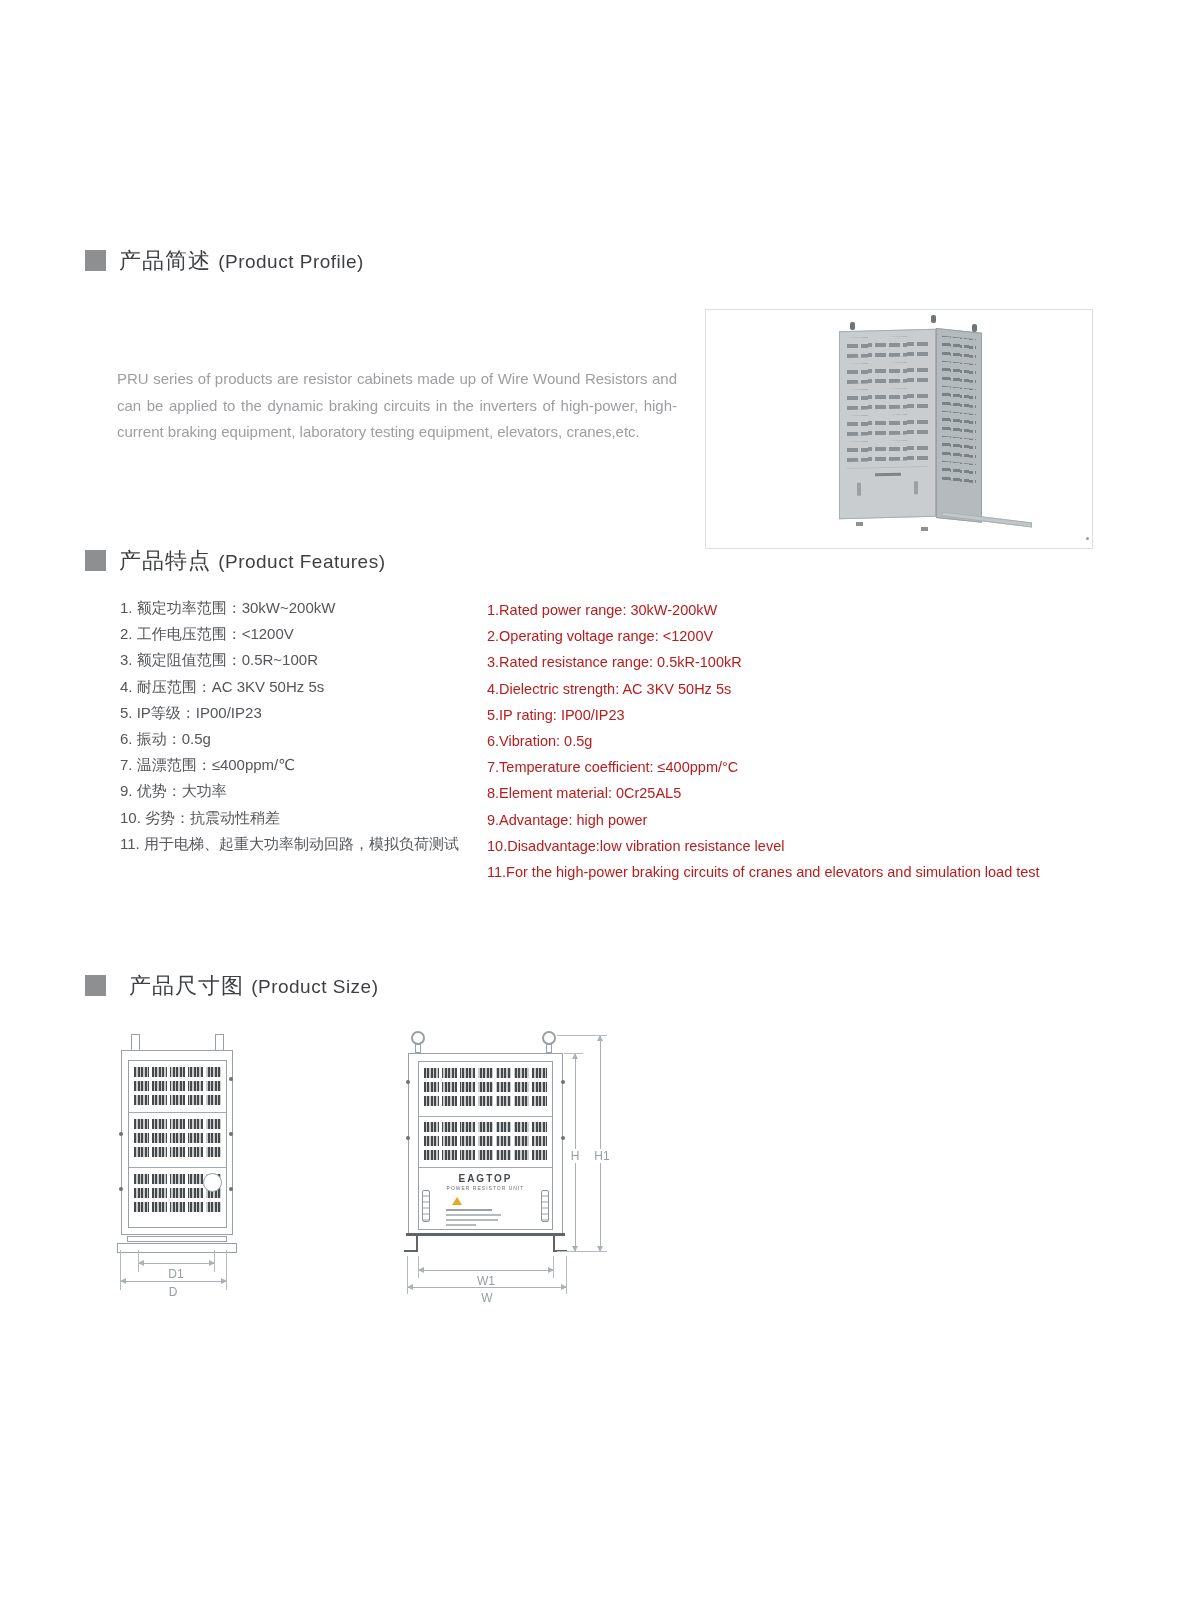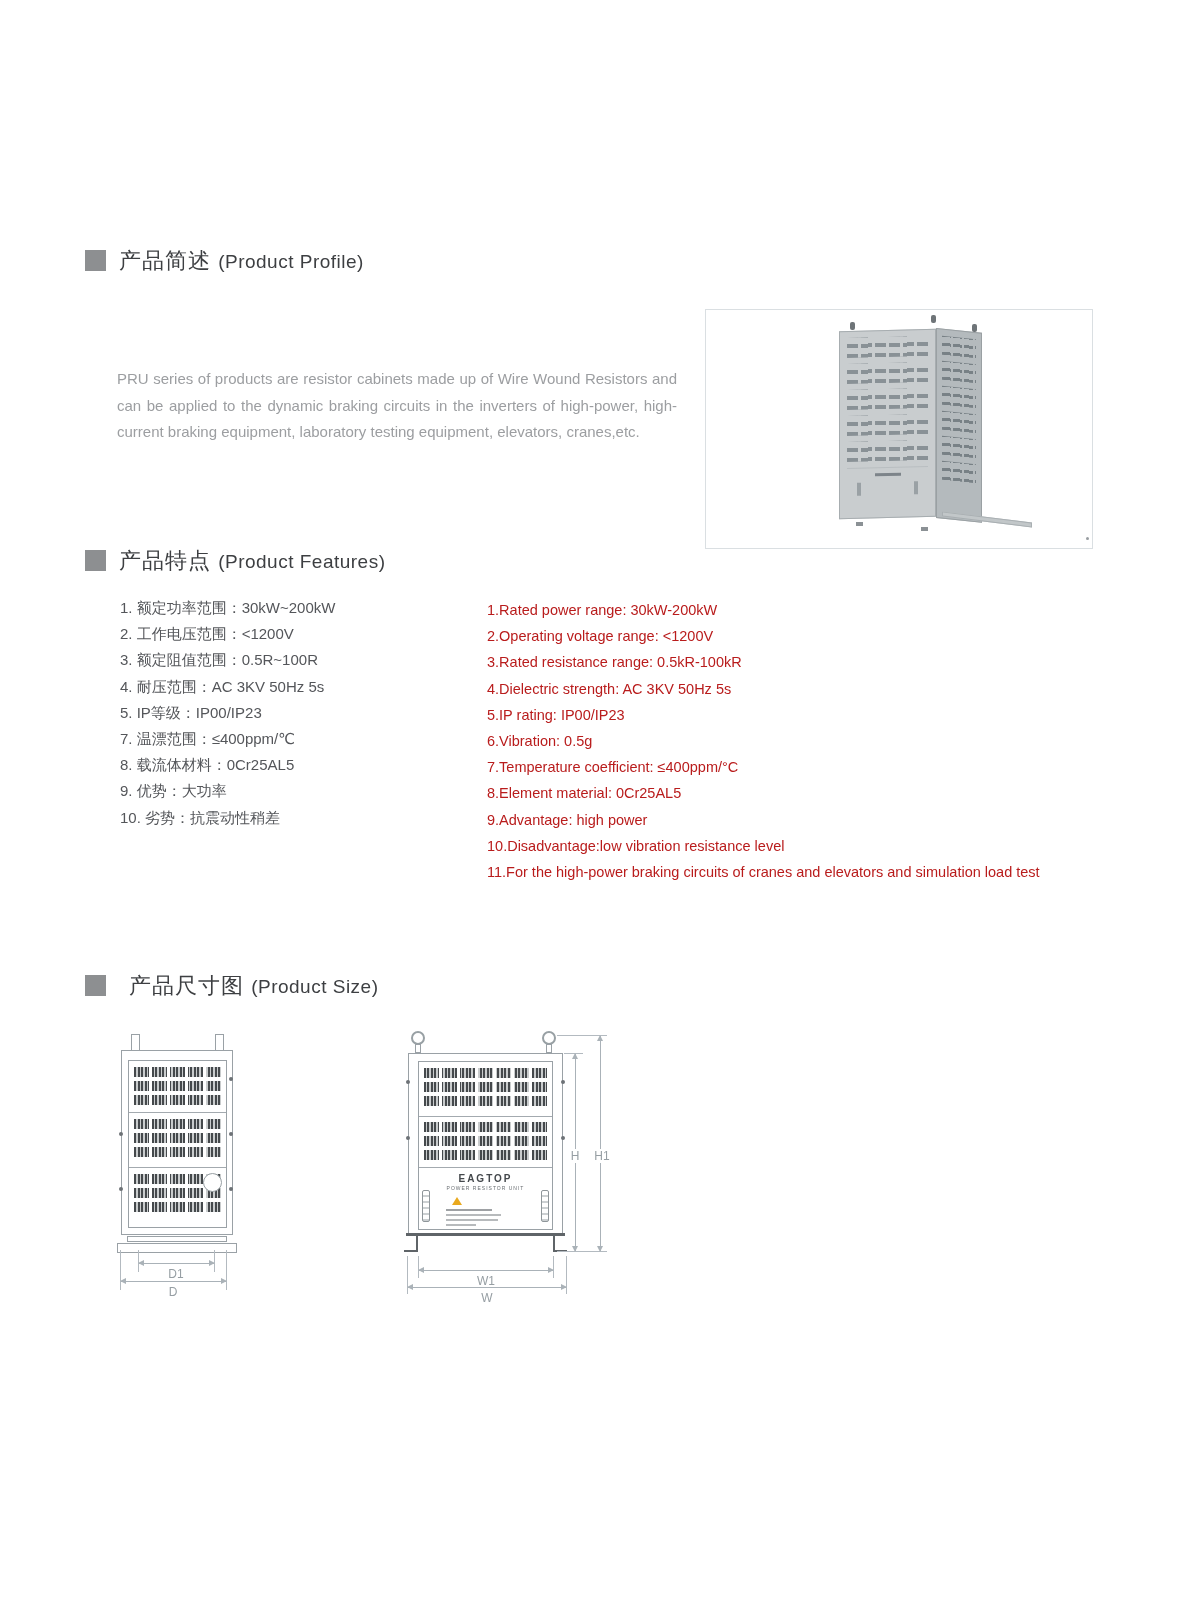--- a/index.html
+++ b/index.html
@@ -130,24 +130,25 @@
       <span class="en">(Product Features)</span>
     </div>
   </div>
 
   <ul class="feat feat-cn">
     <li>1. 额定功率范围：30kW~200kW</li>
     <li>2. 工作电压范围：&lt;1200V</li>
     <li>3. 额定阻值范围：0.5R~100R</li>
     <li>4. 耐压范围：AC 3KV 50Hz  5s</li>
     <li>5. IP等级：IP00/IP23</li>
+    <li>6. 振动：0.5g</li>
     <li>7. 温漂范围：≤400ppm/℃</li>
-    <li>8. 载流体材料：0Cr25AL5</li>
     <li>9. 优势：大功率</li>
     <li>10. 劣势：抗震动性稍差</li>
+    <li>11. 用于电梯、起重大功率制动回路，模拟负荷测试</li>
   </ul>
 
   <ul class="feat feat-en">
     <li>1.Rated power range:  30kW-200kW</li>
     <li>2.Operating voltage range: &lt;1200V</li>
     <li>3.Rated resistance range: 0.5kR-100kR</li>
     <li>4.Dielectric strength: AC 3KV 50Hz 5s</li>
     <li>5.IP rating: IP00/IP23</li>
     <li>6.Vibration:  0.5g</li>
     <li>7.Temperature coefficient:  ≤400ppm/°C</li>

